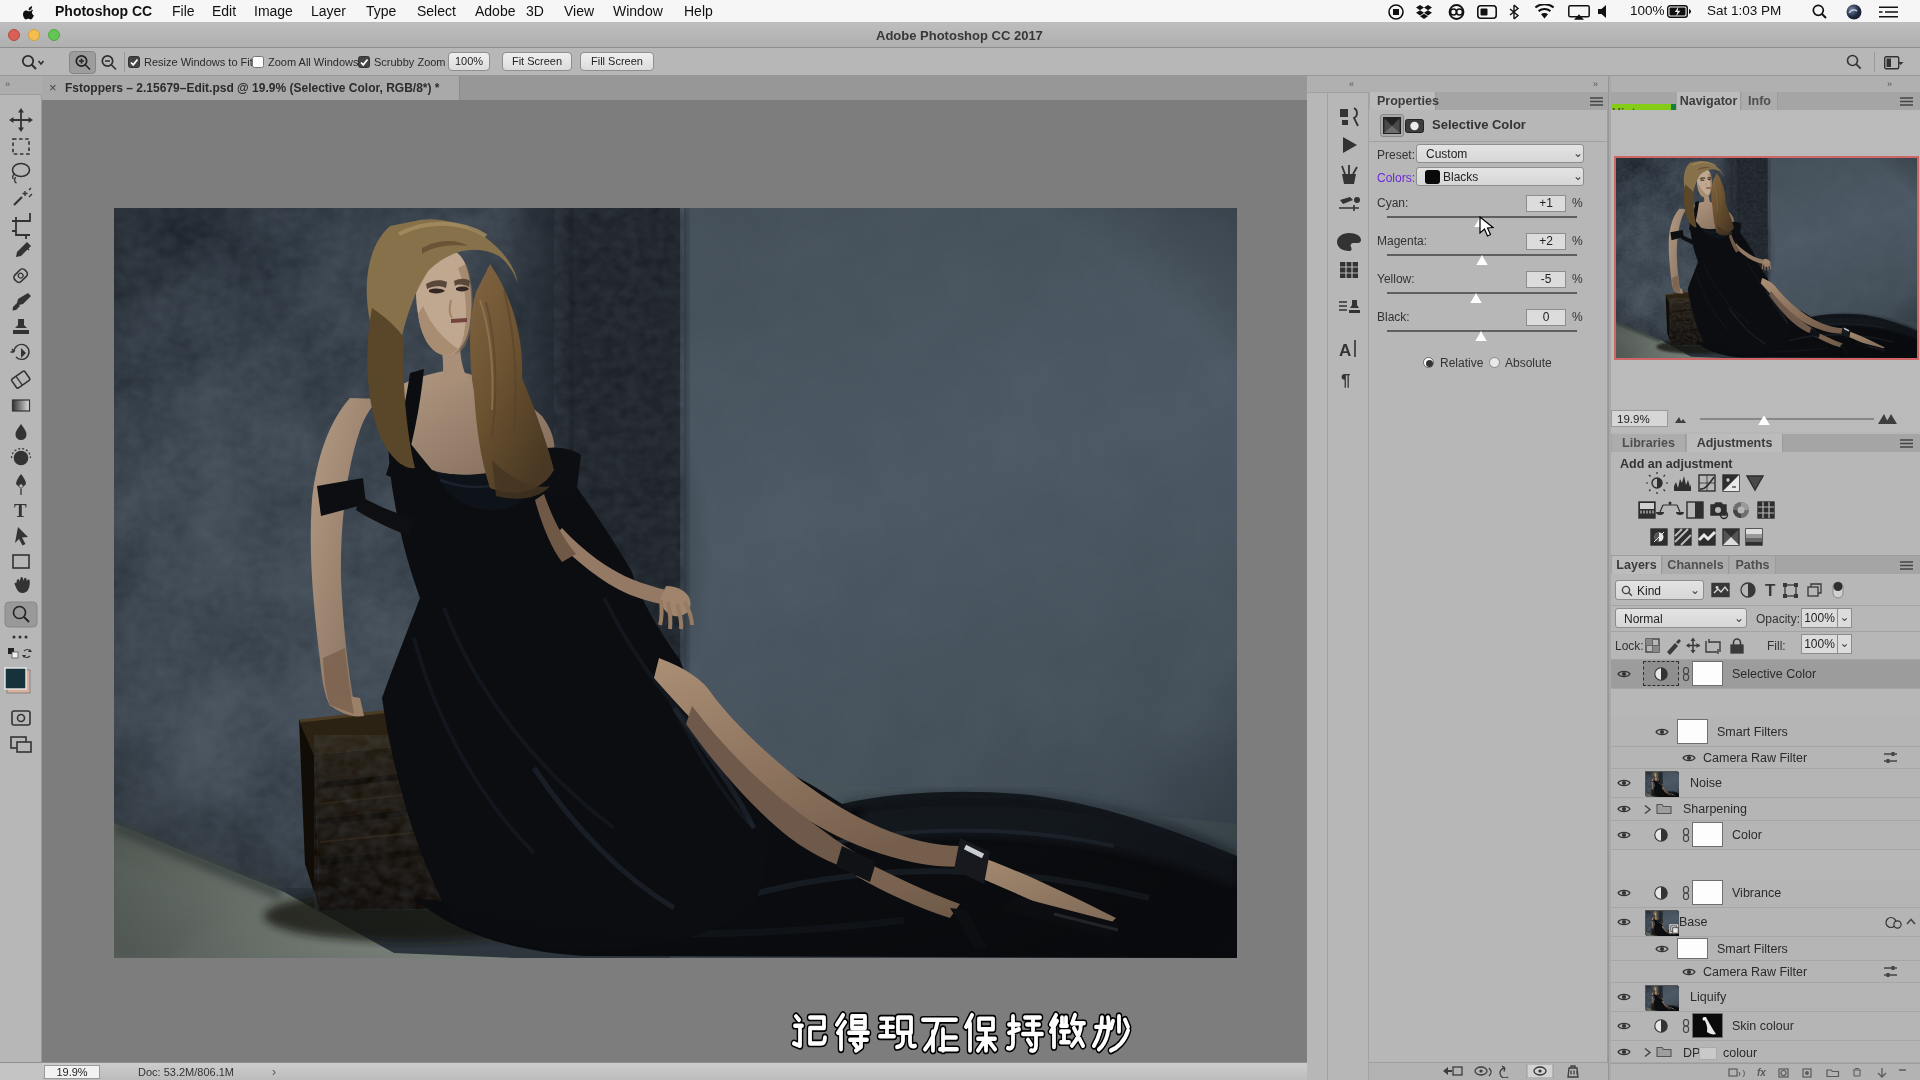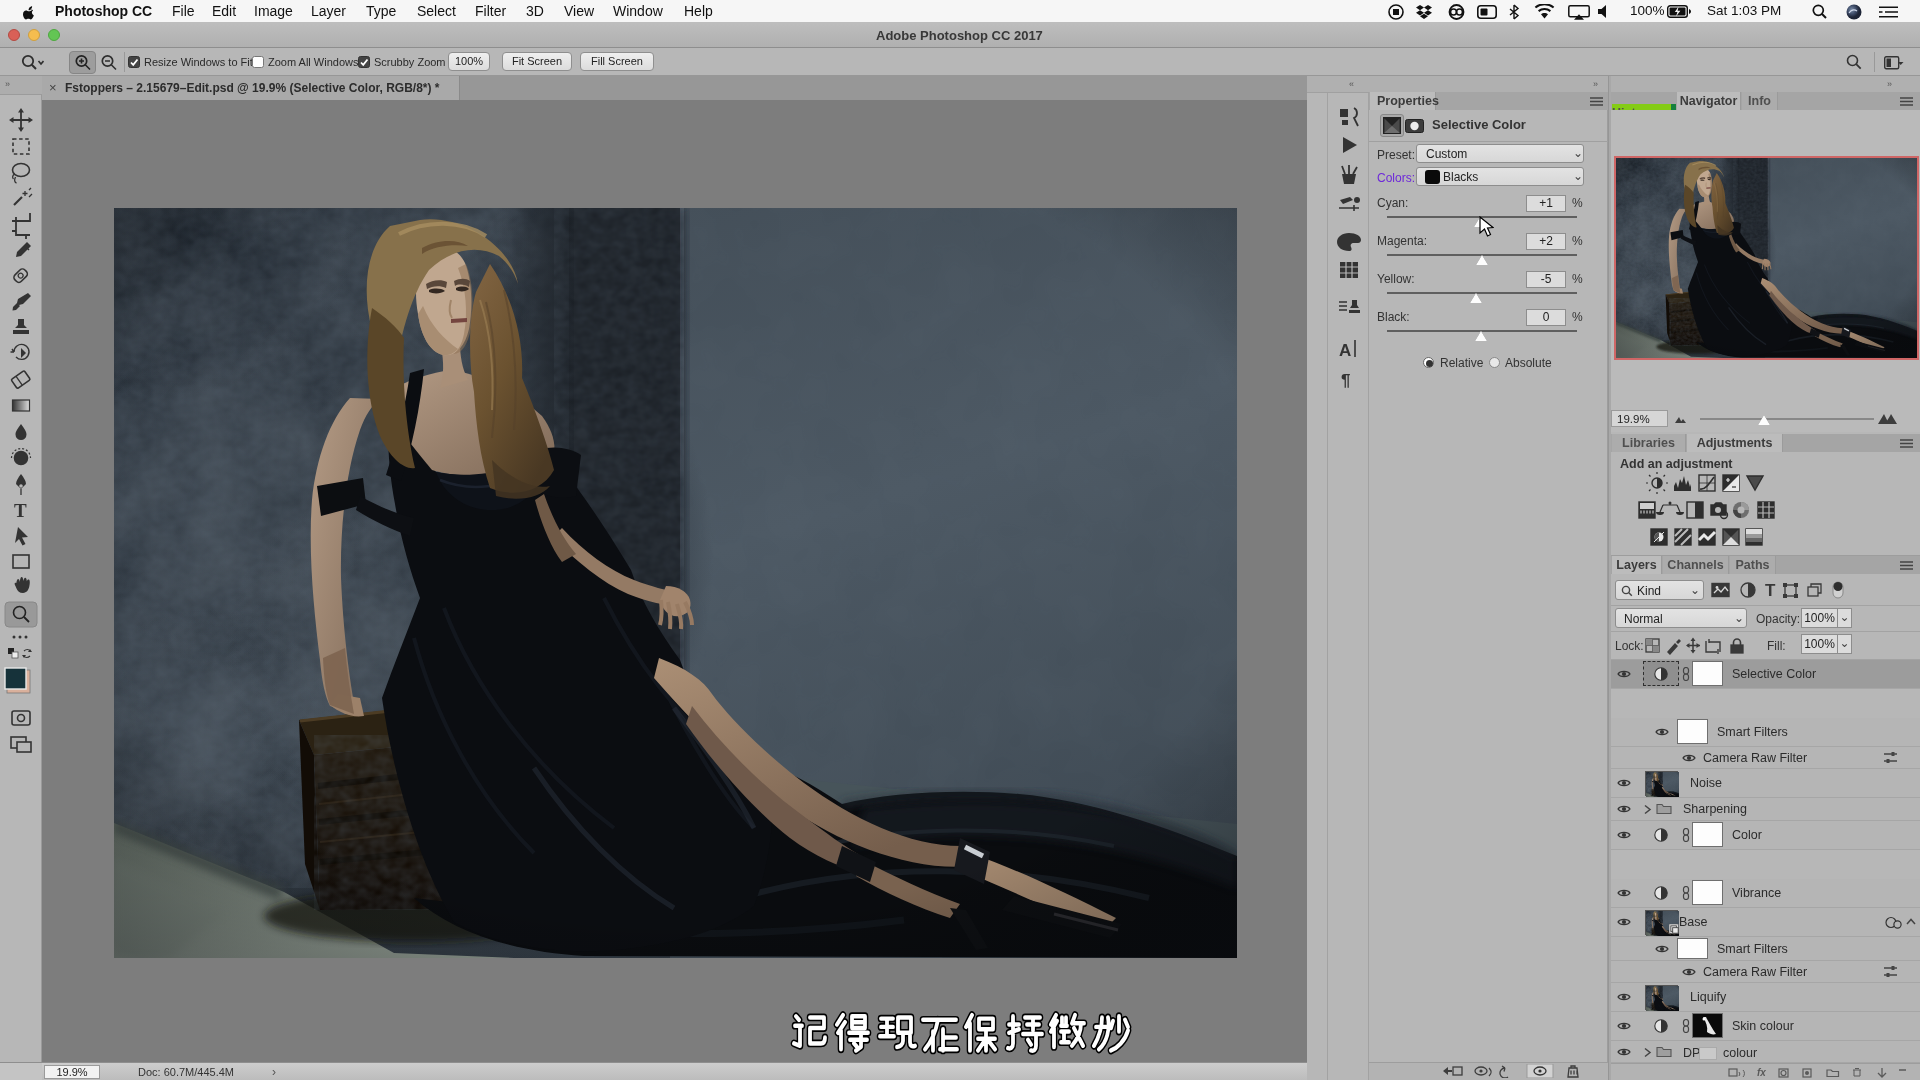--- a/index.html
+++ b/index.html
@@ -74,21 +74,21 @@
   <svg class="icon" style="left:22px;top:4px" width="14" height="16" viewBox="0 0 14 16">
     <path fill="#111" d="M7.5 3.6c.6-.8 1.7-1.4 2.6-1.4.1 1-.3 2-.9 2.7-.6.8-1.6 1.4-2.6 1.3-.1-1 .4-2 .9-2.6zM10 6.5c-1.4 0-2 .8-3 .8s-1.8-.8-3-.8C2.6 6.5 1 7.8 1 10.2c0 2.4 1.7 5.2 3 5.2.8 0 1.3-.6 2.4-.6 1.1 0 1.5.6 2.4.6 1.3 0 2.8-2.6 3-4.1-1.2-.5-1.9-1.5-1.9-2.7 0-1 .6-1.8 1.2-2.2-.4-.6-1.3-.9-2.1-.9z"></path>
   </svg>
   <span class="mi" style="left:55px;font-weight:bold">Photoshop CC</span>
   <span class="mi" style="left:172px">File</span>
   <span class="mi" style="left:212px">Edit</span>
   <span class="mi" style="left:254px">Image</span>
   <span class="mi" style="left:311px">Layer</span>
   <span class="mi" style="left:366px">Type</span>
   <span class="mi" style="left:417px">Select</span>
-  <span class="mi" style="left:475px">Filter</span>
+  <span class="mi" style="left:475px">Adobe</span>
   <span class="mi" style="left:526px">3D</span>
   <span class="mi" style="left:564px">View</span>
   <span class="mi" style="left:613px">Window</span>
   <span class="mi" style="left:684px">Help</span>
   <svg class="icon" style="left:1388px;top:4px" width="16" height="16" viewBox="0 0 16 16">
     <circle cx="8" cy="8" r="7" fill="none" stroke="#111" stroke-width="1.6"></circle>
     <rect x="5" y="5" width="6" height="6" fill="#111"></rect>
   </svg>
   <svg class="icon" style="left:1416px;top:4px" width="16" height="16" viewBox="0 0 16 16">
     <path fill="#111" d="M4 1l4 2.6L4 6.2 0 3.6zM12 1l4 2.6-4 2.6-4-2.6zM0 8.8l4-2.6 4 2.6-4 2.6zM8 8.8l4-2.6 4 2.6-4 2.6zM4 12.2l4-2.4 4 2.4-4 2.8z"></path>
@@ -478,21 +478,21 @@
           <use href="#c4" x="131"></use>
   <use href="#c5" x="174"></use>
           <use href="#c6" x="217"></use>
           <use href="#c7" x="260"></use>
           <use href="#c8" x="303"></use>
 </g>
 </svg>
 </div>
 <div id="statusbar">
   <div class="abs" style="left:2px;top:2px;width:56px;height:14px;background:#f2f2f2;border:1px solid #9a9a9a;font-size:11px;color:#222;text-align:center;line-height:13px">19.9%</div>
-  <span class="txt" style="left:96px;top:3px">Doc: 60.7M/445.4M</span>
+  <span class="txt" style="left:96px;top:3px">Doc: 53.2M/806.1M</span>
   <span class="txt" style="left:230px;top:2px;color:#555;font-size:12px">›</span>
 </div>
 <div id="dock">
 
   <div class="abs" style="left:0;top:0;width:613px;height:17px;background:#b0b0b0;border-bottom:1px solid #a0a0a0"></div>
   <span class="txt" style="left:42px;top:3px;font-size:9px;color:#555">«</span>
   <span class="txt" style="left:286px;top:3px;font-size:9px;color:#555">»</span>
   <span class="txt" style="left:580px;top:3px;font-size:9px;color:#555">»</span>
 
   <div class="abs" style="left:20px;top:17px;width:42px;height:987px;border-left:1px solid #a2a2a2;border-right:1px solid #a2a2a2"></div>

